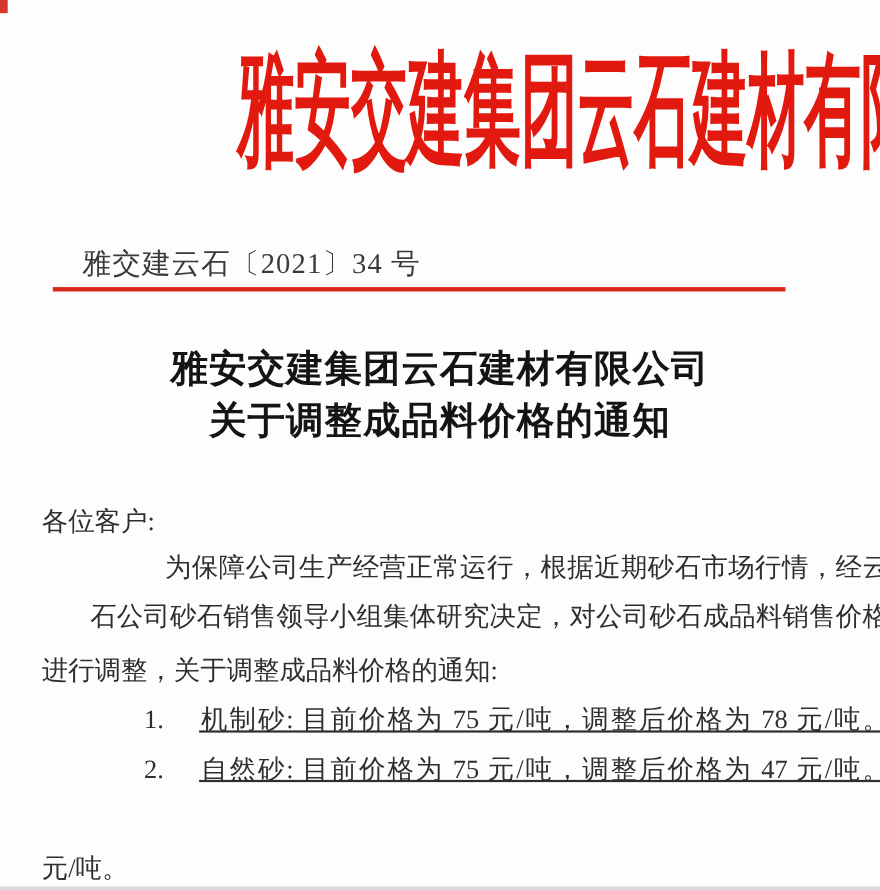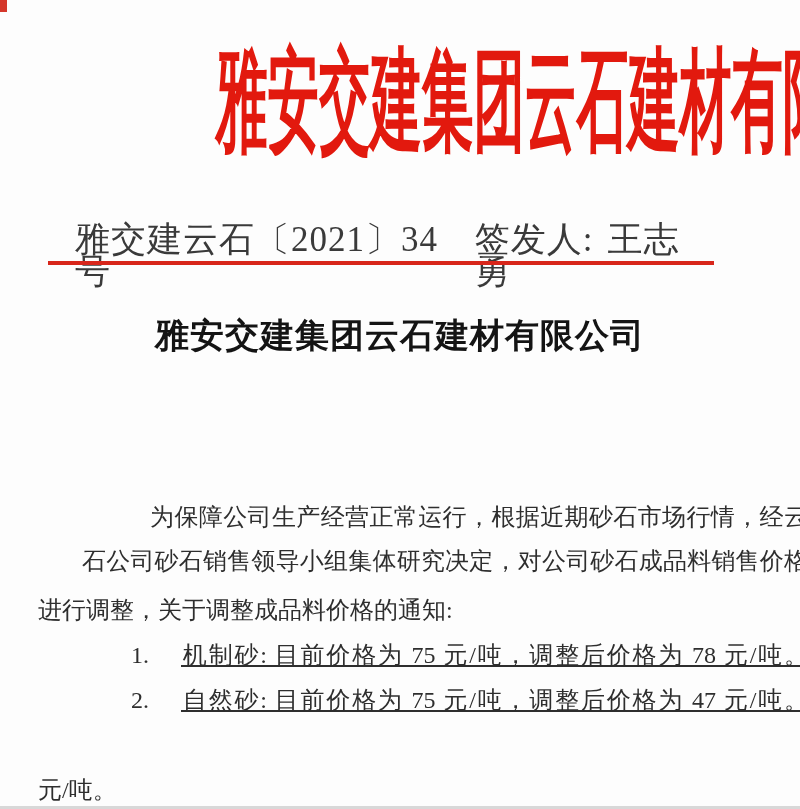--- a/index.html
+++ b/index.html
@@ -17,21 +17,21 @@
     text-align:center; white-space:nowrap;
     font-size:112px; line-height:130px; font-weight:700;
     color:#e2190e;
     transform:scaleX(0.46); transform-origin:50% 50%;
   }
 
   
   .docnum-row {
     position:absolute; top:224px; left:75px; right:90px;
     display:flex; justify-content:space-between; align-items:baseline;
-    font-size:35px; line-height:32px; color:#3a3a3a; letter-spacing:1px;
+    font-size:26px; line-height:32px; color:#3a3a3a; letter-spacing:1px;
   }
   .issuer-name { margin-left:14px; }
 
   
   .red-rule { position:absolute; top:261px; left:48px; width:666px; height:4px; background:#d8261b; }
 
   
   .doc-title {
     position:absolute; top:312px; left:0; width:100%;
     text-align:center; font-weight:700; font-size:34px; line-height:48px;
@@ -54,31 +54,30 @@
 <body>
 
 <div class="page">
 
   <div class="corner-mark"></div>
 
   <h1 class="masthead">雅安交建集团云石建材有限公司</h1>
 
   <div class="docnum-row">
     <span>雅交建云石〔2021〕34 号</span>
-    <span>
-      <span>签发人:</span><span class="issuer-name">王志勇</span>
-    </span>
   </div>
 
   <div class="red-rule"></div>
 
   <div class="doc-title">
     <div>雅安交建集团云石建材有限公司</div>
+    <div>关于调整成品料价格的通知</div>
   </div>
 
+  <div class="bline" style="top:452px">各位客户:</div>
 
   <div class="bline just p-indent" style="top:494px">为保障公司生产经营正常运行，根据近期砂石市场行情，经云</div>
   <div class="bline just" style="top:538px">石公司砂石销售领导小组集体研究决定，对公司砂石成品料销售价格</div>
   <div class="bline" style="top:587px">进行调整，关于调整成品料价格的通知:</div>
 
   <div class="bline just item" style="top:632px">
     <span class="item-num">1.</span><span>机制砂: 目前价格为 75 元/吨，调整后价格为 78 元/吨。</span>
   </div>
 
   <div class="bline just item" style="top:677px">

